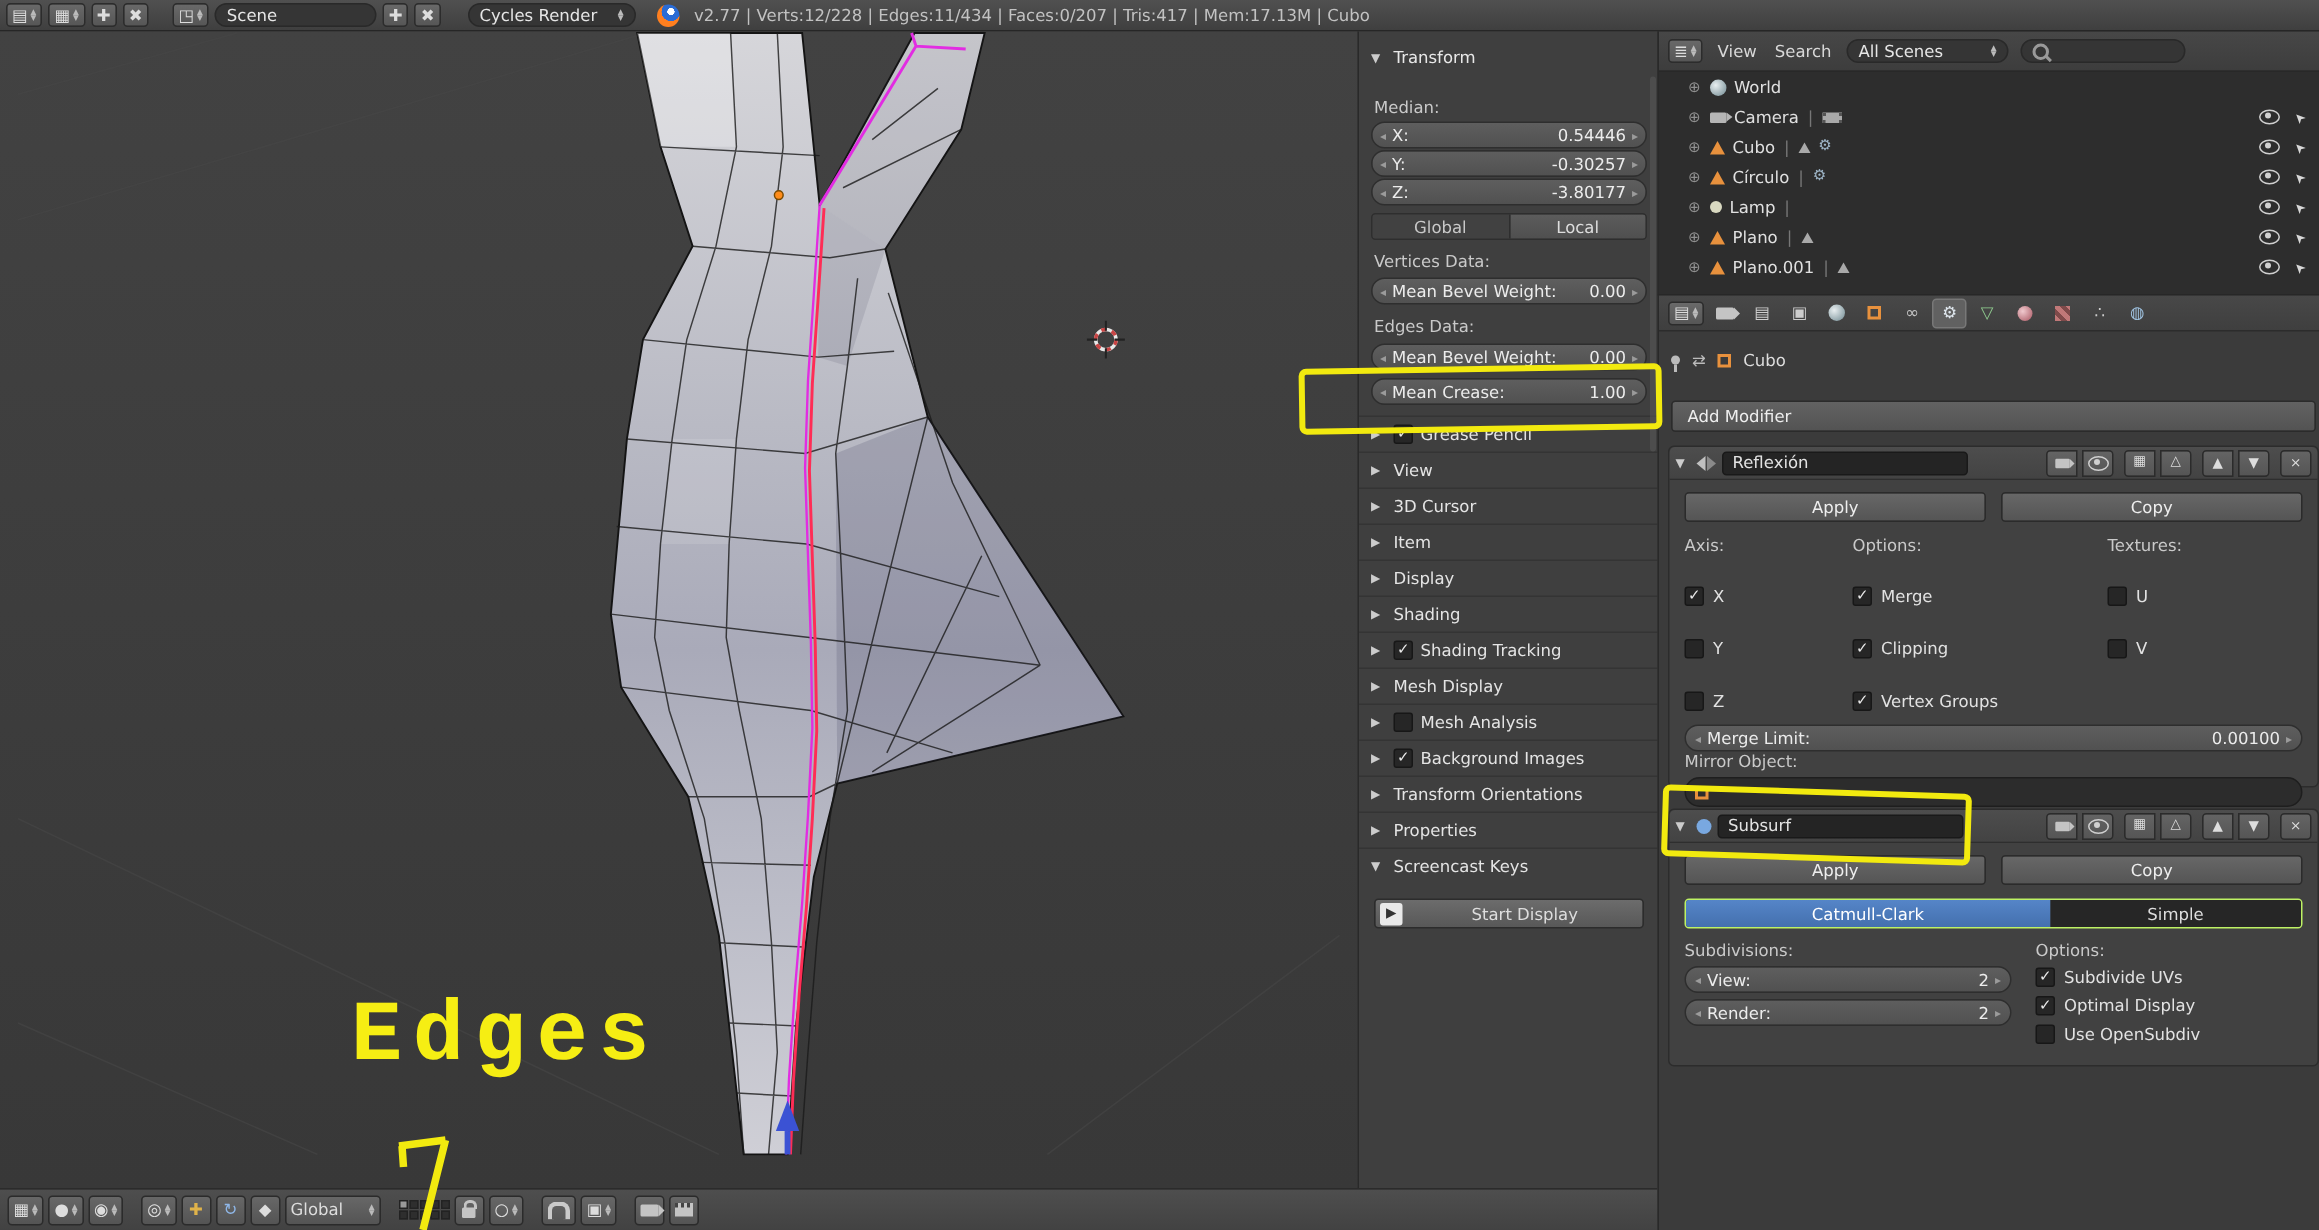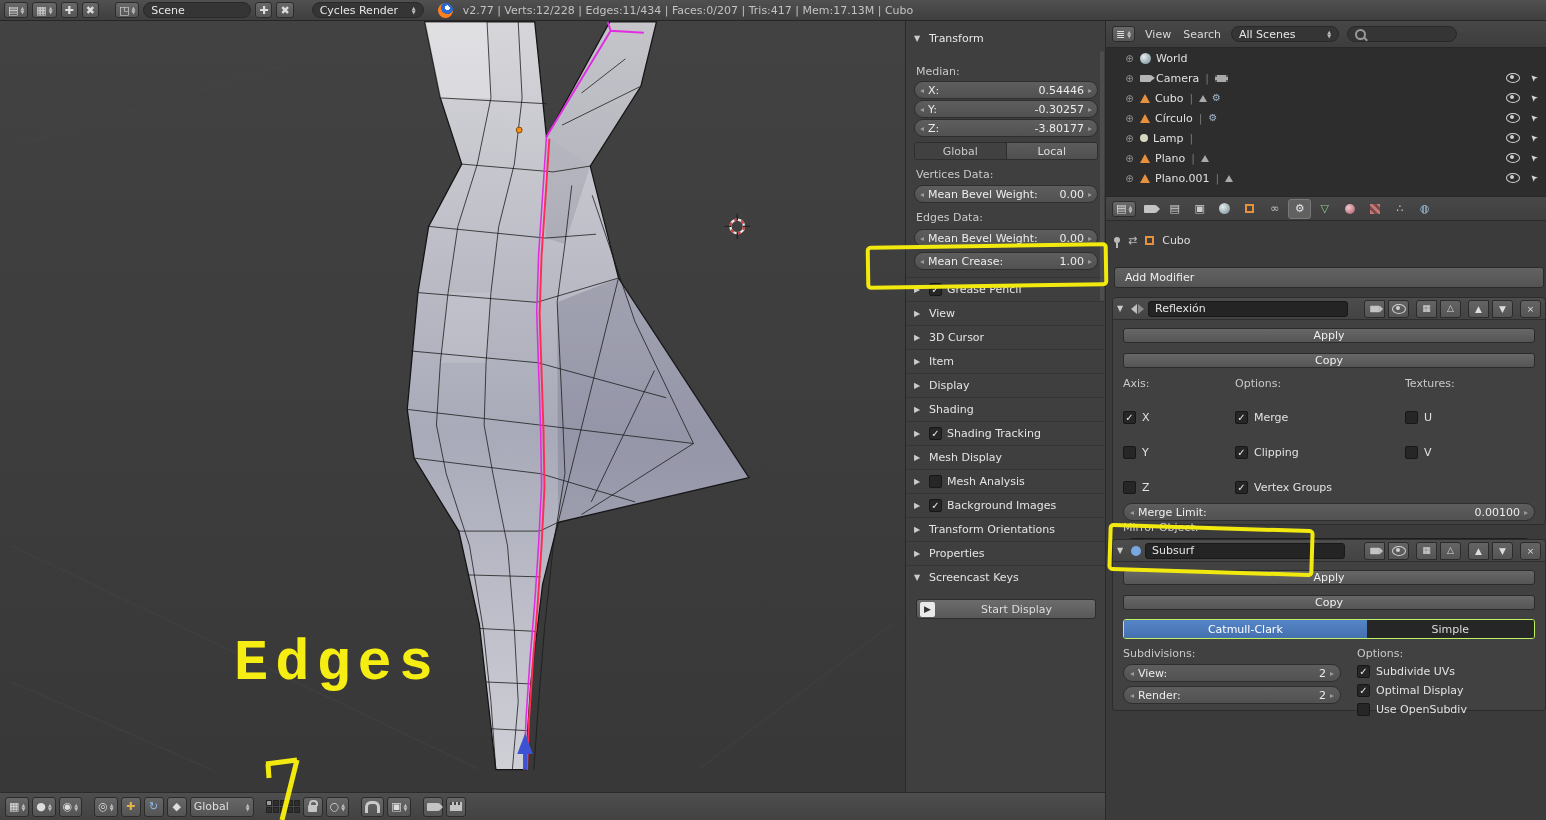--- a/index.html
+++ b/index.html
@@ -119,35 +119,35 @@
   .pin:after{content:'';position:absolute;top:6px;left:2px;width:2px;height:5px;background:#bbb;}
   .cubeicon{width:9px;height:9px;border:2px solid #e8913d;box-sizing:border-box;}
   .addmod{position:absolute;left:8px;top:70px;width:430px;height:21px;box-sizing:border-box;
           background:linear-gradient(#626262,#535353);border:1px solid #2b2b2b;border-radius:3px;
           display:flex;align-items:center;padding:0 10px;color:#eee;}
   .modbox{position:absolute;left:6px;width:434px;box-sizing:border-box;background:#414141;
           border:1px solid #2c2c2c;border-radius:4px;}
   .modhead{height:22px;display:flex;align-items:center;gap:4px;padding:0 4px;box-sizing:border-box;
            background:linear-gradient(#4d4d4d,#434343);border-bottom:1px solid #2e2e2e;
            border-radius:4px 4px 0 0;}
-  .mh-name{width:200px;height:16px;background:#242424;border:1px solid #191919;border-radius:3px;
+  .mh-name{width:164px;height:16px;background:#242424;border:1px solid #191919;border-radius:3px;
            color:#e3e3e3;display:flex;align-items:center;padding:0 6px;box-sizing:border-box;}
   .mh-btn{width:21px;height:18px;background:linear-gradient(#646464,#555);border:1px solid #2b2b2b;
           display:flex;align-items:center;justify-content:center;color:#ddd;box-sizing:border-box;
           font-size:9px;}
   .grpL{border-radius:3px 0 0 3px;}
   .grpR{border-radius:0 3px 3px 0;margin-left:-1px;}
   .solo{border-radius:3px;}
   .tri-l{width:0;height:0;border-top:5px solid transparent;border-bottom:5px solid transparent;
          border-right:6px solid #c0c0c0;}
   .tri-r{width:0;height:0;border-top:5px solid transparent;border-bottom:5px solid transparent;
          border-left:6px solid #8a8a8a;margin-left:1px;}
   .subico{width:10px;height:10px;border-radius:50%;background:#79a8e0;}
   .modbody{padding:8px 10px;}
-  .btnrow{display:flex;gap:10px;flex-direction:column;}
+  .btnrow{display:flex;gap:10px;}
   .pbtn{flex:1;height:18px;background:linear-gradient(#676767,#555);border:1px solid #2b2b2b;
         border-radius:3px;display:flex;align-items:center;justify-content:center;color:#eee;}
   .mir-grid{display:grid;grid-template-columns:112px 170px 1fr;margin-top:9px;row-gap:20px;}
   .collabel{color:#c9c9c9;}
   .cbrow{display:flex;gap:6px;align-items:center;color:#e2e2e2;height:15px;}
   .nfield{height:18px;box-sizing:border-box;background:linear-gradient(#5e5e5e,#515151);
           border:1px solid #2e2e2e;border-radius:9px;display:flex;align-items:center;
           padding:0 6px;color:#ececec;}
   .objfield{height:20px;box-sizing:border-box;background:#2c2c2c;border:1px solid #1e1e1e;
             border-radius:10px;display:flex;align-items:center;padding:0 6px;gap:6px;margin-top:4px;}
@@ -799,18 +799,18 @@
               <span>Use OpenSubdiv</span>
             </div>
           </div>
         </div>
       </div>
     </div>
   </div>
 
   <div class="anno annobox" style="left:866px;top:244px;width:234px;height:36px;transform:rotate(-0.9deg)"></div>
   <div class="anno annobox" style="left:1108px;top:526px;width:198px;height:40px;transform:rotate(1.8deg)"></div>
-  <div class="anno annotext" style="left:234px;top:636px">Edges</div>
+  <div class="anno annotext" style="left:234px;top:664px">Edges</div>
   <svg class="anno" style="left:0;top:0" width="1546" height="820">
     <path d="M266,764 L297,760 M297,760 L282,820 M268,764 L269,778" stroke="#f2ea0f" stroke-width="5" fill="none"></path>
   </svg>
 
 </div>
 
 </body></html>

